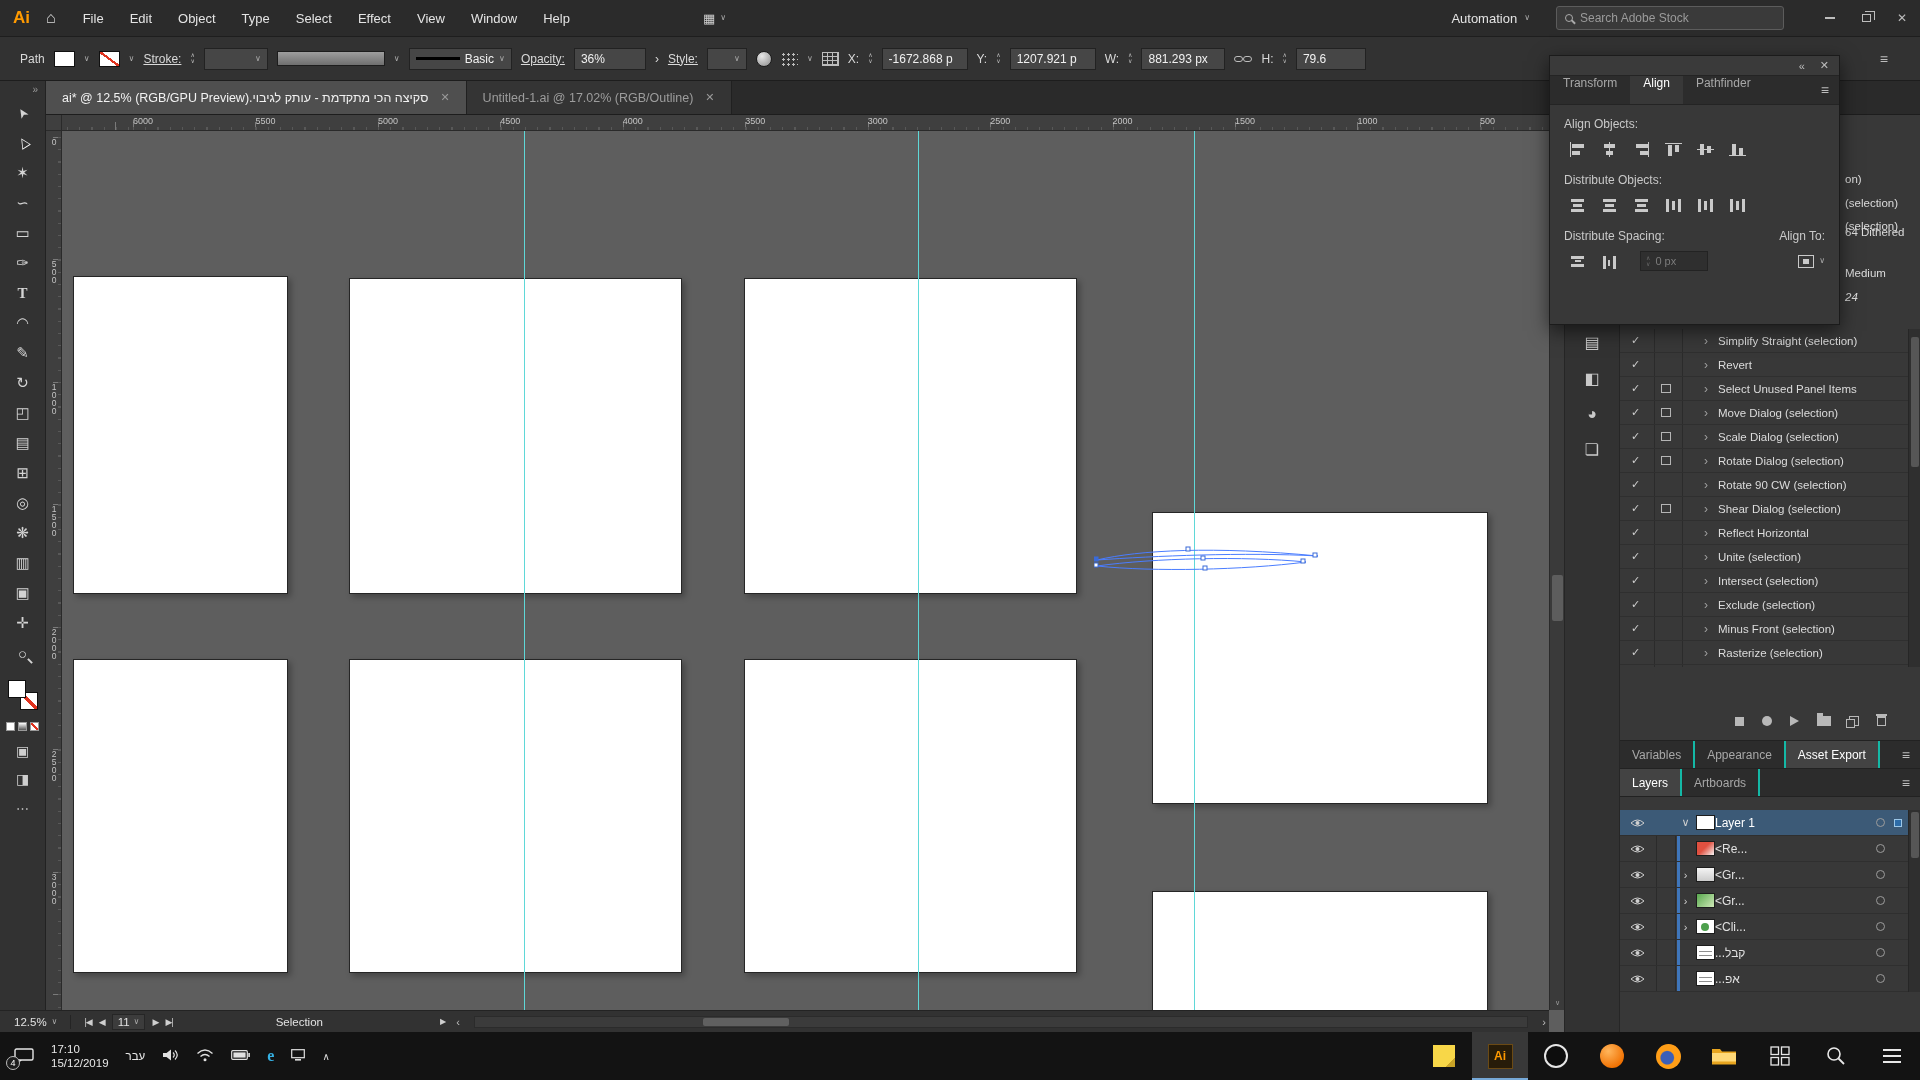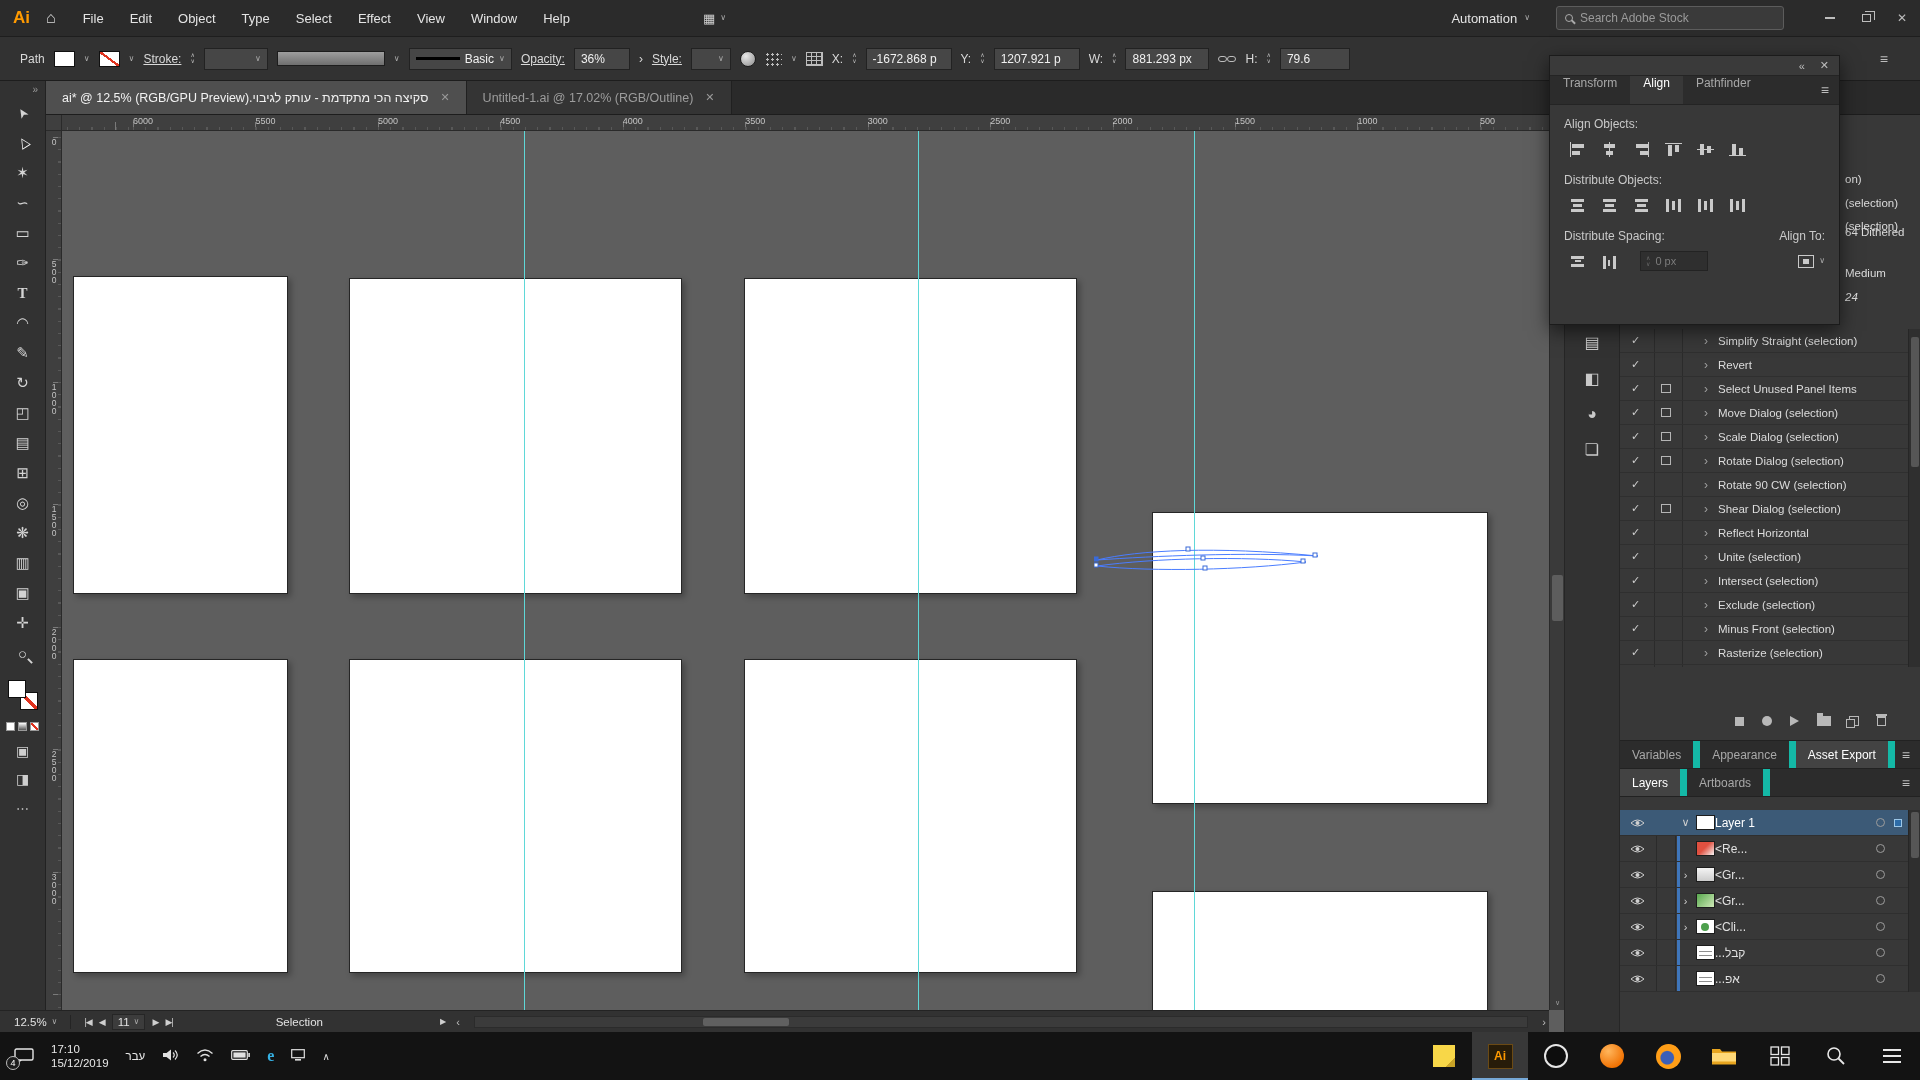--- a/index.html
+++ b/index.html
@@ -112,21 +112,21 @@
   .act-stop{width:9px;height:9px;background:#b8b8b8}
   .act-rec{width:10px;height:10px;border-radius:50%;background:#b8b8b8}
   .act-play{width:0;height:0;border-left:9px solid #b8b8b8;border-top:5px solid transparent;border-bottom:5px solid transparent}
   .act-folder{width:14px;height:10px;background:#b8b8b8;position:relative}
   .act-folder::before{content:"";position:absolute;top:-3px;left:0;width:6px;height:3px;background:#b8b8b8}
   .act-new{width:10px;height:10px;border:1px solid #b8b8b8;position:relative;background:#383838}
   .act-new::before{content:"";position:absolute;left:-4px;top:2px;width:7px;height:7px;border:1px solid #b8b8b8;background:#383838}
   .act-trash{width:9px;height:10px;border:1px solid #b8b8b8;border-top-width:2px;position:relative}
   .act-trash::before{content:"";position:absolute;top:-4px;left:-2px;width:11px;height:1.5px;background:#b8b8b8}
   .ptabs{position:absolute;left:0;right:0;height:29px;background:#2c2c2c;border-top:1px solid #222;border-bottom:1px solid #222;display:flex;align-items:stretch;font-size:12px;color:#a8a8a8}
-  .ptab{display:flex;align-items:center;padding:0 12px;border-right:7px solid #14b8a6}
+  .ptab{display:flex;align-items:center;padding:0 12px;border-right:2px solid #14b8a6}
   .ptab.active{background:#434343;color:#fff}
   .ptab-flyout{margin-left:auto;align-self:center;padding-right:10px;color:#bdbdbd;font-size:14px}
   #ptabs1{top:625px}
   #ptabs2{top:653px}
   #layers-rows{position:absolute;left:0;top:695px;right:12px}
   .lrow{height:26px;display:flex;align-items:center;border-bottom:1px solid #2f2f2f;font-size:12px;color:#e0e0e0}
   .lrow.selected{background:#3c5a77;color:#fff}
   .eye{width:35px;display:flex;justify-content:center}
   .chev{width:15px;margin-left:23px;color:#cfcfcf;font-size:11px;text-align:center}
   .thumb{width:19px;height:15px;border:1px solid #1d1d1d;margin-left:3px;display:inline-block;background:#fff}
@@ -257,21 +257,21 @@
       <span class="caret">∨</span>
     </span>
   <span class="profile" data-name="width-profile-select"></span>
   <span class="caret" data-name="chevron-down-icon">∨</span>
   <span class="field" data-name="brush-definition-select">
     <span class="brush-line" data-name="brush-stroke-icon"></span>
     <span>Basic</span>
     <span class="caret">∨</span>
   </span>
   <span class="u" data-name="opacity-label">Opacity:</span>
-  <span class="field" style="width:56px" data-name="opacity-field">
+  <span class="field" style="width:72px" data-name="opacity-field">
       <span>36%</span>
     </span>
   <span data-name="opacity-flyout-icon">›</span>
   <span class="u" data-name="style-label">Style:</span>
   <span class="field" style="width:40px" data-name="style-select">
       <span style="flex:1"></span>
       <span class="caret">∨</span>
     </span>
   <span class="circle-ic" data-name="recolor-artwork-icon"></span>
   <span class="dots-ic" data-name="align-options-icon"></span>

